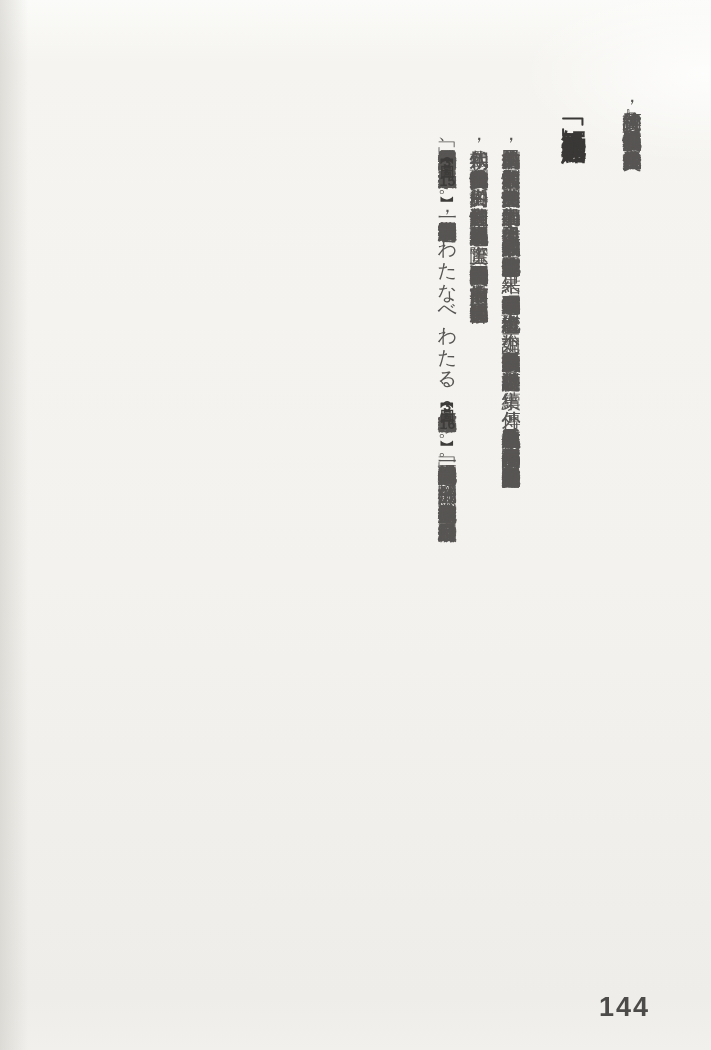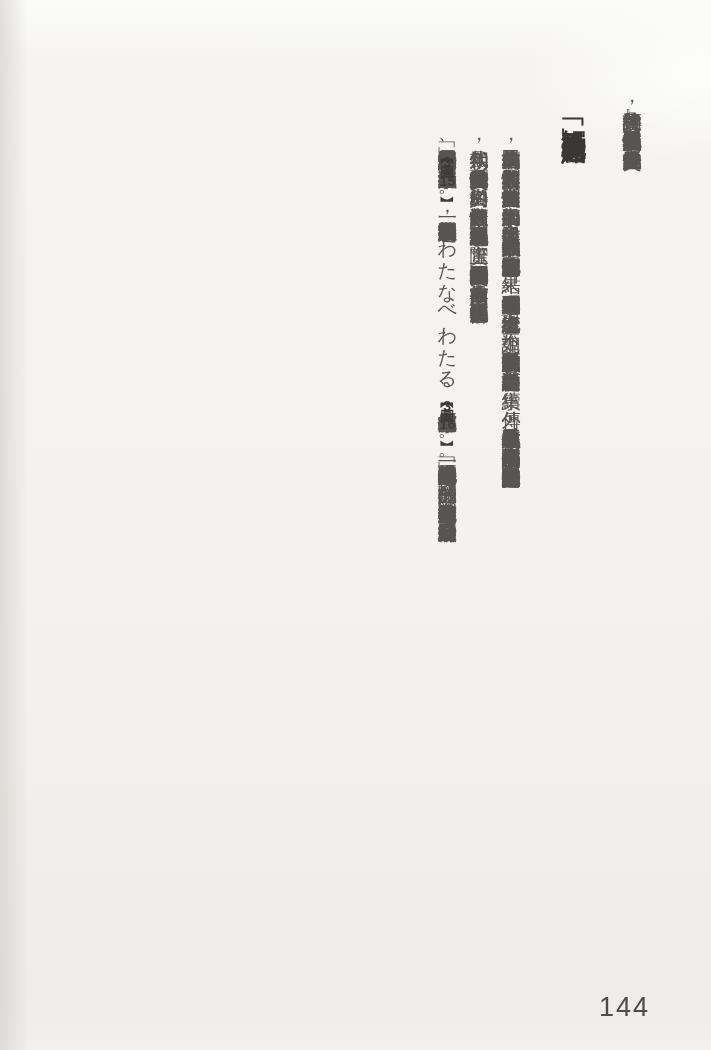--- a/index.html
+++ b/index.html
@@ -49,21 +49,21 @@
   }
   .tcy {
     text-combine-upright: all;
     -webkit-text-combine: horizontal;
   }
   .page-number {
     position: absolute;
     right: 61px;
     bottom: 27px;
     font-family: "Liberation Sans", sans-serif;
-    font-weight: 400;
+    font-weight: 700;
     font-size: 27px;
     letter-spacing: 2px;
     color: #4d4b49;
   }
 </style>
 </head>
 <body>
 
 <div class="page">
   <div class="article">

